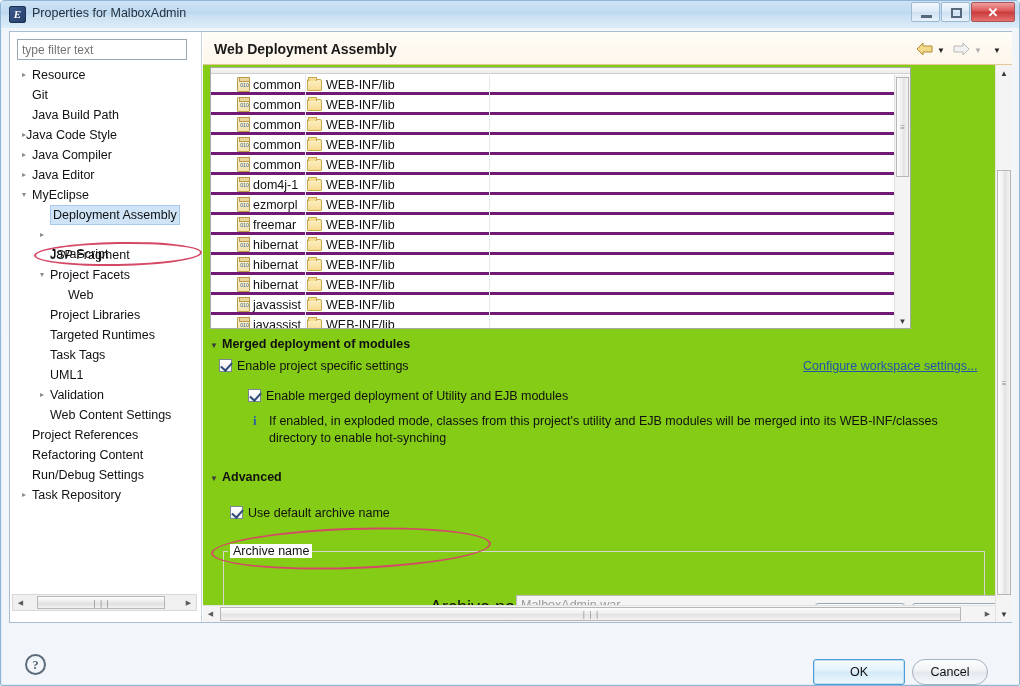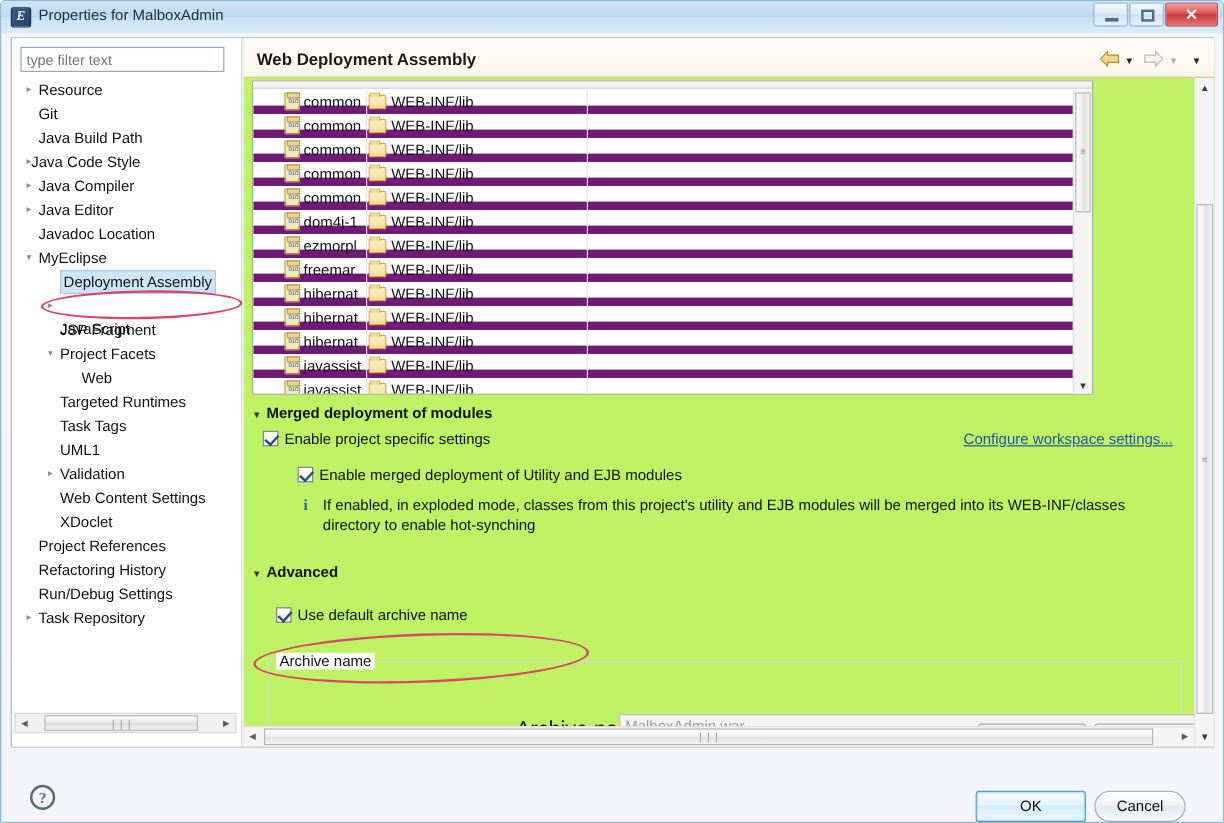--- a/index.html
+++ b/index.html
@@ -154,21 +154,21 @@
   .grip {
     position: absolute; left: 50%; top: 50%;
     transform: translate(-50%,-50%);
     font-size: 8px; color: #8d8d8d; letter-spacing: 0px;
   }
 
   
   #right-pane {
     position: absolute; left: 193px; top: 0;
     width: 809px; height: 590px;
-    background: #bef264;
+    background: #84cc16;
   }
   #content-header {
     position: absolute; left: 0; top: 0;
     width: 809px; height: 33px;
     background: linear-gradient(180deg,#fffdf8 0%,#fdf6ea 100%);
     border-bottom: 1px solid #e3c89a;
   }
   #page-title {
     position: absolute; left: 11px; top: 9px;
     font-size: 14px; font-weight: bold; color: #1a1a1a;
@@ -209,21 +209,21 @@
     border-bottom: 1px solid #cfcfcf;
   }
   #table-body {
     position: absolute; left: 0; top: 7px;
     width: 684px; height: 254px;
     overflow: hidden;
   }
   .trow {
     position: relative;
     height: 20px;
-    border-bottom: 7px solid #701a75;
+    border-bottom: 3px solid #701a75;
     white-space: nowrap;
   }
   .col1 {
     position: absolute; left: 0; top: 0;
     width: 95px; height: 20px;
     overflow: hidden;
     border-right: 1px solid #e6e9ec;
   }
   .col2 {
     position: absolute; left: 96px; top: 0;
@@ -505,35 +505,34 @@
 
       <div id="left-pane">
         <input id="filter-input" type="text" placeholder="type filter text" style="">
         <div id="tree">
             <div class="tree-item"><span class="twisty" style="left: 8px;">▸</span><span class="tlabel" style="margin-left: 22px;">Resource</span></div>
             <div class="tree-item"><span class="tlabel" style="margin-left: 22px;">Git</span></div>
             <div class="tree-item"><span class="tlabel" style="margin-left: 22px;">Java Build Path</span></div>
             <div class="tree-item"><span class="twisty" style="left: 8px;">▸</span><span class="tlabel" style="margin-left: 16px;">Java Code Style</span></div>
             <div class="tree-item"><span class="twisty" style="left: 8px;">▸</span><span class="tlabel" style="margin-left: 22px;">Java Compiler</span></div>
             <div class="tree-item"><span class="twisty" style="left: 8px;">▸</span><span class="tlabel" style="margin-left: 22px;">Java Editor</span></div>
-            <div class="tree-item"><span class="tlabel" style="margin-left: 22px;">Javadoc Location</span></div>
             <div class="tree-item"><span class="twisty" style="left: 8px;">▾</span><span class="tlabel" style="margin-left: 22px;">MyEclipse</span></div>
             <div class="tree-item sel"><span class="tlabel" style="margin-left: 40px;">Deployment Assembly</span></div>
             <div class="tree-item"><span class="twisty" style="left: 26px;">▸</span><span class="tlabel" style="margin-left: 40px; margin-top: 20px;">JavaScript</span></div>
             <div class="tree-item"><span class="tlabel" style="margin-left: 40px; text-align: right;">JSP Fragment</span></div>
             <div class="tree-item"><span class="twisty" style="left: 26px;">▾</span><span class="tlabel" style="margin-left: 40px;">Project Facets</span></div>
             <div class="tree-item"><span class="tlabel" style="margin-left: 58px;">Web</span></div>
+            <div class="tree-item"><span class="tlabel" style="margin-left: 40px;">Project Libraries</span></div>
             <div class="tree-item"><span class="tlabel" style="margin-left: 40px;">Targeted Runtimes</span></div>
             <div class="tree-item"><span class="tlabel" style="margin-left: 40px;">Task Tags</span></div>
             <div class="tree-item"><span class="tlabel" style="margin-left: 40px;">UML1</span></div>
             <div class="tree-item"><span class="twisty" style="left: 26px;">▸</span><span class="tlabel" style="margin-left: 40px;">Validation</span></div>
             <div class="tree-item"><span class="tlabel" style="margin-left: 40px;">Web Content Settings</span></div>
-            <div class="tree-item"><span class="tlabel" style="margin-left: 40px;">XDoclet</span></div>
             <div class="tree-item"><span class="tlabel" style="margin-left: 22px;">Project References</span></div>
-            <div class="tree-item"><span class="tlabel" style="margin-left: 22px;">Refactoring History</span></div>
+            <div class="tree-item"><span class="tlabel" style="margin-left: 22px;">Refactoring Content</span></div>
             <div class="tree-item"><span class="tlabel" style="margin-left: 22px;">Run/Debug Settings</span></div>
             <div class="tree-item"><span class="twisty" style="left: 8px;">▸</span><span class="tlabel" style="margin-left: 22px;">Task Repository</span></div>
           </div>
 
         <div id="left-hscroll">
           <div class="sb-arrow" id="lh-left">◀</div>
           <div id="lh-thumb">
             <span class="grip">❘❘❘</span>
           </div>
           <div class="sb-arrow" id="lh-right">▶</div>

